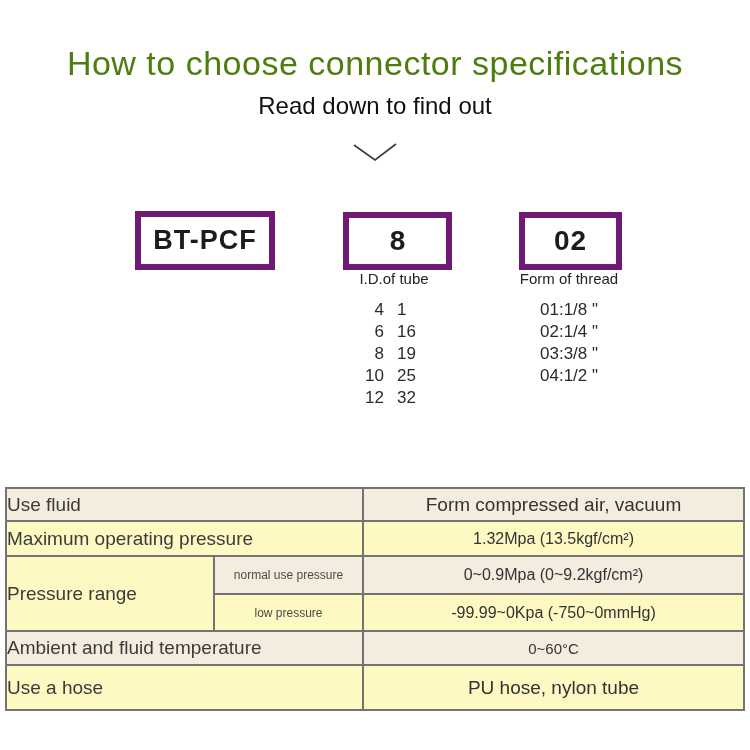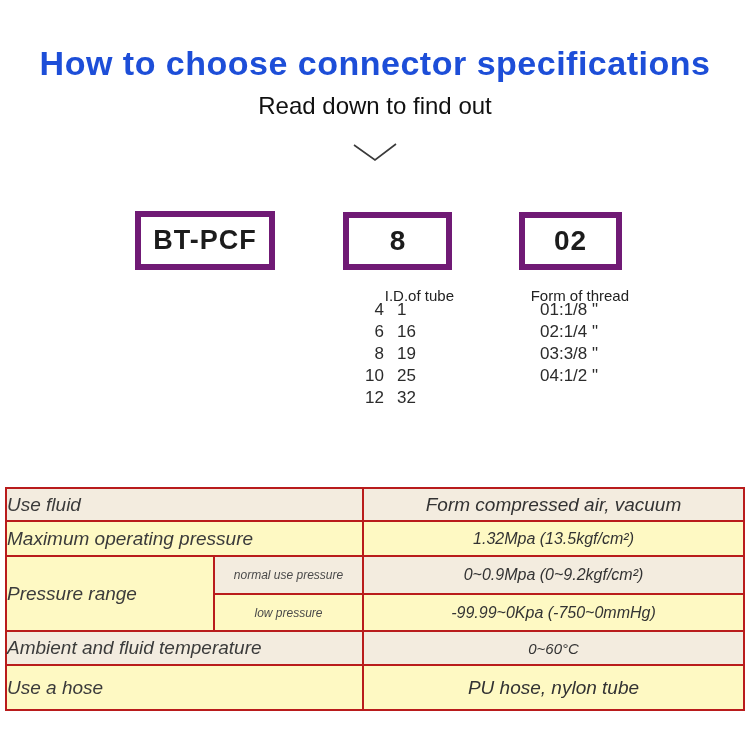--- a/index.html
+++ b/index.html
@@ -2,52 +2,52 @@
 <html><head>
 <meta charset="utf-8">
 <style>
   html,body{margin:0;padding:0;background:#fff;}
   .page{
     position:relative;width:750px;height:750px;background:#ffffff;
     font-family:"Liberation Sans","DejaVu Sans",sans-serif;overflow:hidden;
   }
   .title{
     position:absolute;top:44px;left:0;width:750px;text-align:center;
-    font-size:34px;font-weight:700;color:#1d4ed8;letter-spacing:0.5px;margin:0;
+    font-size:34px;font-weight:400;color:#4d7c0f;letter-spacing:0.5px;margin:0;
   }
   .subtitle{
     position:absolute;top:92px;left:0;width:750px;text-align:center;
     font-size:24px;color:#111;
   }
   .chevron{position:absolute;left:352px;top:141px;width:46px;height:22px;}
   .code-box{
     position:absolute;border:6px solid #701a75;background:#fff;
     display:flex;align-items:center;justify-content:center;
     font-weight:700;color:#1c1c1c;
   }
   .box-model{left:135px;top:211px;width:128px;height:47px;font-size:27px;letter-spacing:1px;}
   .box-size{left:343px;top:212px;width:97px;height:46px;font-size:28px;}
   .box-thread{left:519px;top:212px;width:91px;height:46px;font-size:28px;letter-spacing:1px;}
   .caption{
-    position:absolute;top:287px;width:120px;text-align:right;
+    position:absolute;top:270px;width:120px;text-align:center;
     font-size:15px;color:#222;
   }
   .caption-tube{left:334px;}
   .caption-thread{left:509px;}
   .tube-list{position:absolute;left:340px;top:299px;}
   .tube-row{display:flex;gap:13px;height:22px;align-items:center;font-size:17px;color:#2b2b2b;}
   .tube-id{width:44px;text-align:right;}
   .tube-od{width:36px;text-align:left;}
   .thread-list{position:absolute;left:540px;top:299px;}
   .thread-item{height:22px;line-height:22px;font-size:17px;color:#2b2b2b;}
   table.spec{
     position:absolute;left:5px;top:487px;width:740px;height:222px;
     border-collapse:collapse;table-layout:fixed;
   }
-  table.spec td{border:2px solid #b91c1c;padding:0;vertical-align:middle;font-style:italic;}
+  table.spec td{border:2px solid #737373;padding:0;vertical-align:middle;}
   td.beige{background:#f3ecdf;}
   td.white{background:#fef9c3;}
   td.lbl{font-size:19px;color:#3b3b3b;padding-left:28px;}
   td.sub{font-size:12px;color:#4a4a4a;text-align:center;}
   td.val{font-size:16px;color:#333;text-align:center;}
   td.val-lg{font-size:19px;}
   td.val-sm{font-size:15px;}
 </style>
 </head>
 <body>

